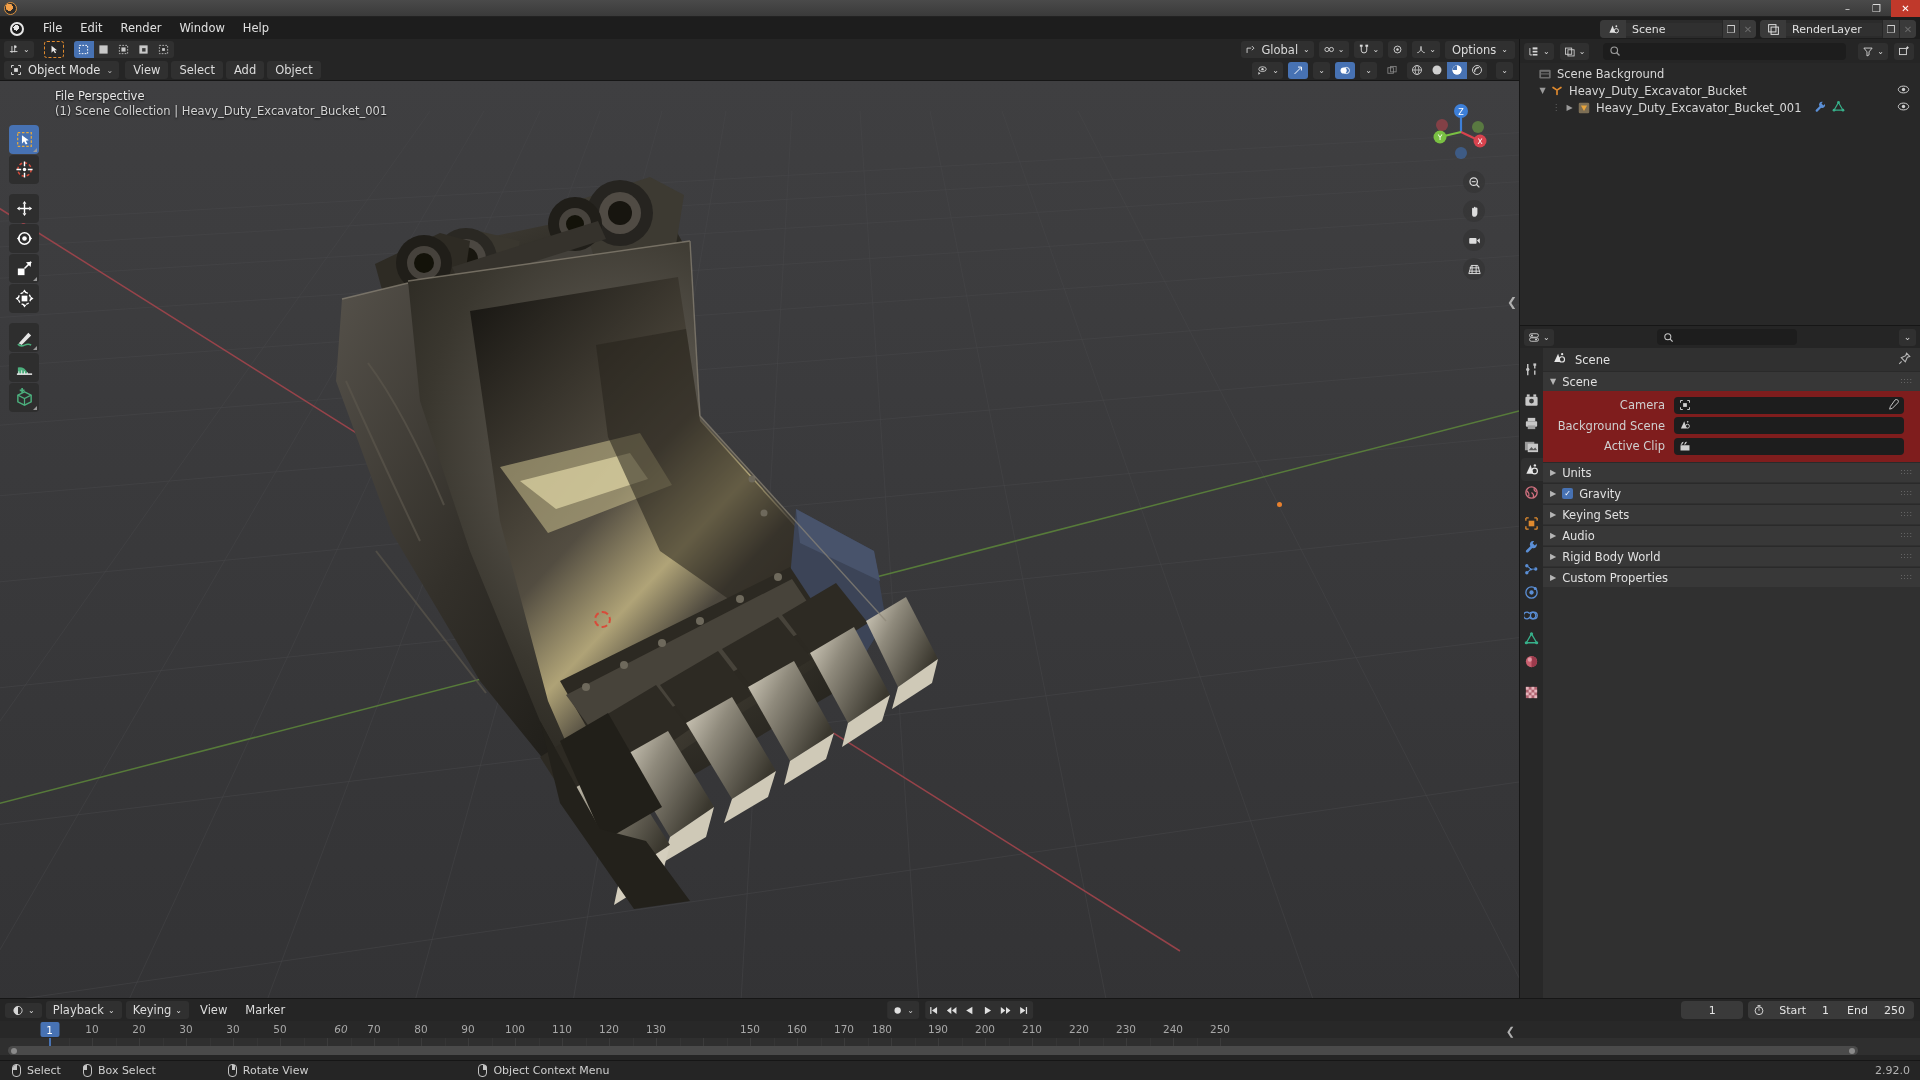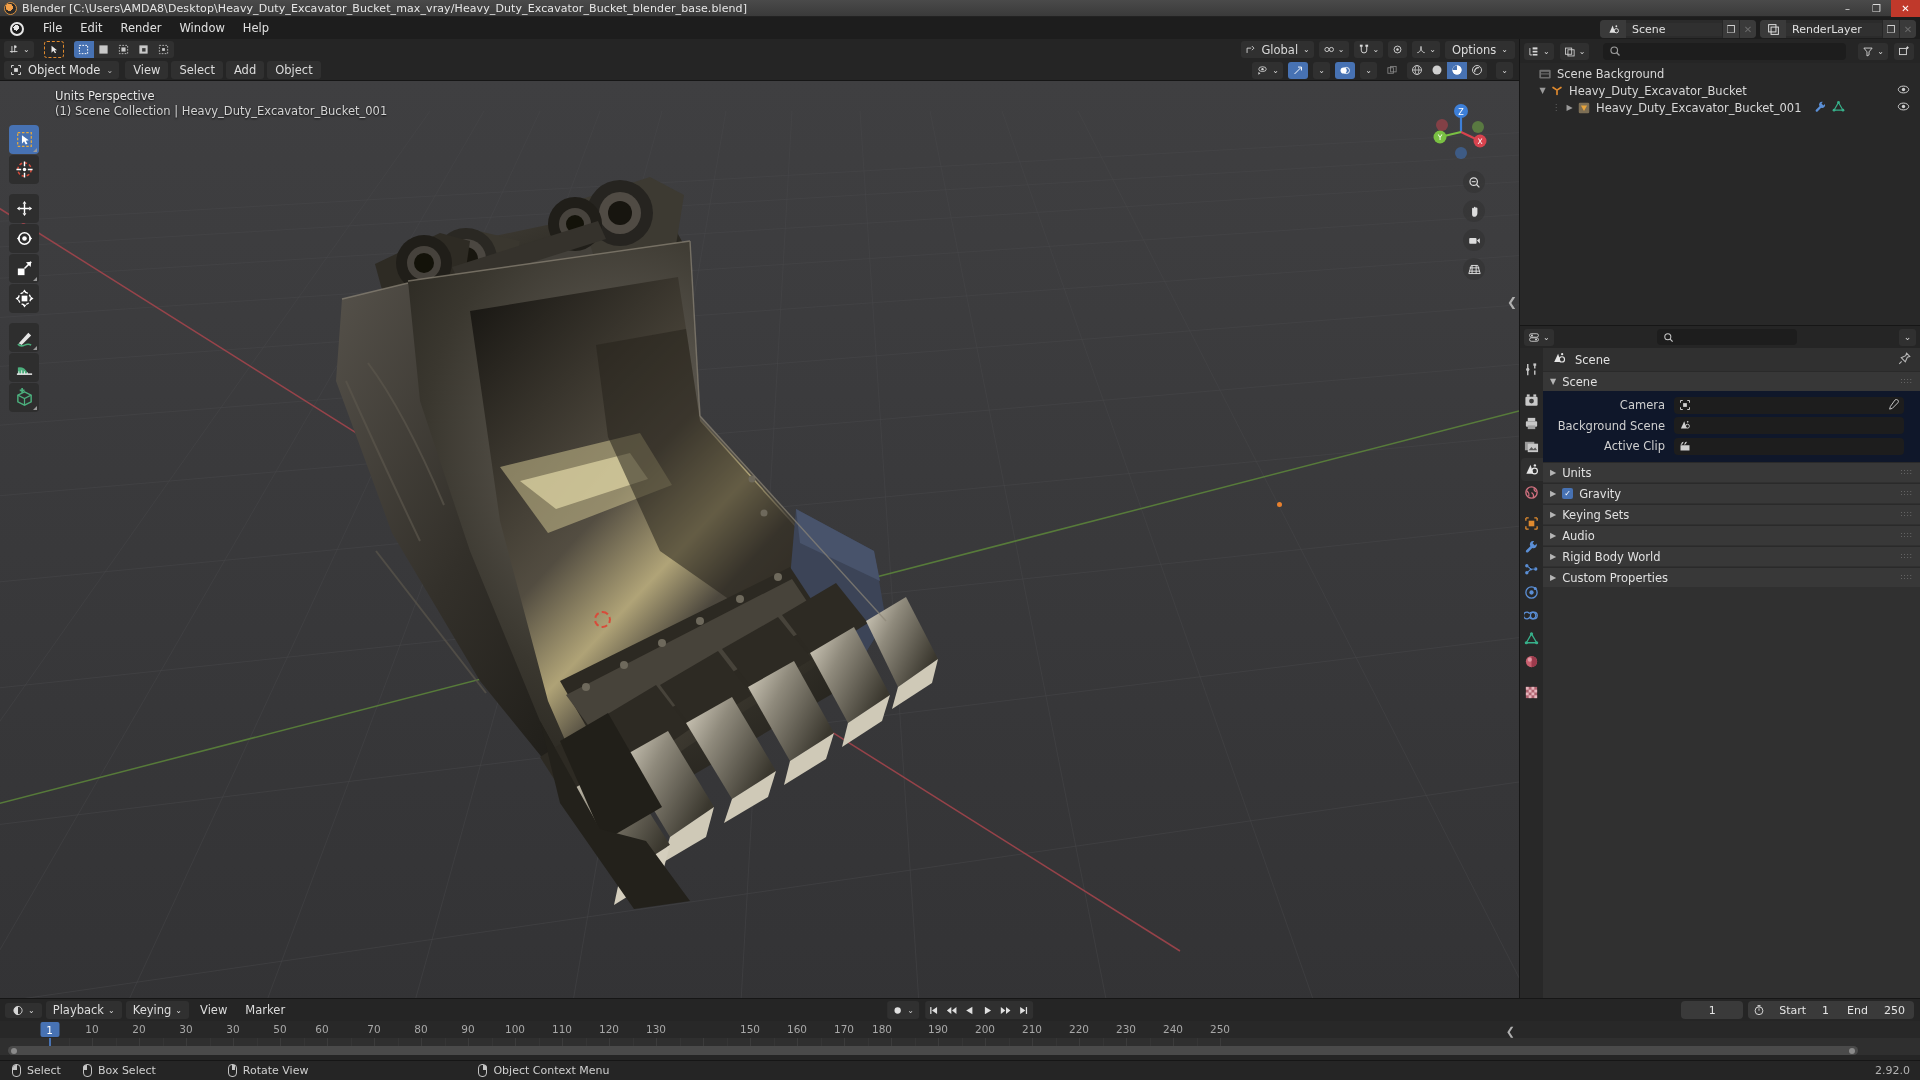--- a/index.html
+++ b/index.html
@@ -141,21 +141,21 @@
   .panel-hdr .gr { position:absolute; right:7px; color:#6e6e6e; font-size:8px; letter-spacing:1px;
     line-height:5px; }
   .tri-r { font-size:8px; color:#b5b5b5; }
   .prow { display:flex; align-items:center; height:19px; margin:1.5px 8px 1.5px 0; }
   .prow .lab { width:131px; text-align:right; font-size:11.5px; color:#d0d0d0; padding-right:9px; }
   .pfield { flex:1; height:17px; background:#1d1d1d; border-radius:4px; display:flex;
     align-items:center; padding:0 5px; gap:5px; position:relative; }
   .pfield .eyedrop { position:absolute; right:5px; color:#c8c8c8; }
   .chk { width:11px; height:11px; border-radius:2px; background:#4772b3; display:flex;
     align-items:center; justify-content:center; color:#fff; font-size:8px; }
-  .panel-body { padding:3px 8px 5px 0; background:#0f172a; }
+  .panel-body { padding:3px 8px 5px 0; background:#7f1d1d; }
 
   
   #timeline { height:62px; background:#252525; border-top:1px solid #161616; position:relative; }
   #tl-hdr { height:22px; display:flex; align-items:center; padding:0 5px; gap:4px; position:relative; }
   .tl-menu { font-size:11.5px; color:#dcdcdc; padding:2px 7px; background:#303030; border-radius:3px;
     display:flex; align-items:center; gap:4px; }
   .tl-menu.plain { background:transparent; }
   #tl-center { position:absolute; left:50%; transform:translateX(-50%); display:flex;
     align-items:center; gap:6px; }
   .recgrp { display:flex; align-items:center; background:#303030; border-radius:3px; height:18px;
@@ -196,21 +196,20 @@
   .mouse.m::before { content:''; position:absolute; left:2.7px; top:-0.5px; width:3px; height:5px;
     background:#c4c4c4; }
   #status .ver { position:absolute; right:10px; font-size:11px; color:#b4b4b4; }
   .tx { color:#cfcfcf; }
 </style>
 </head>
 <body>
 
 <div id="titlebar">
   <div class="blender-logo"></div>
-  <div class="ttl">Blender [C:\Users\AMDA8\Desktop\Heavy_Duty_Excavator_Bucket_max_vray/Heavy_Duty_Excavator_Bucket_blender_base.blend]</div>
   <div id="winbtns">
     <div>–</div>
     <div>❐</div>
     <div class="close">✕</div>
   </div>
 </div>
 
 <div id="topbar">
   <div class="blogo2"></div>
   <div class="menu-item">File</div>
@@ -580,21 +579,21 @@
           <g stroke="#8d8678" stroke-width="1.4" fill="none" opacity="0.7">
             <path d="M408 200 L690 160"></path>
             <path d="M690 160 L700 335"></path>
             <path d="M700 335 L886 540"></path>
             <path d="M342 218 L408 202"></path>
           </g>
         </g>
       </svg>
 
       <div id="overlay-text">
-        <div>Units Perspective</div>
+        <div>File Perspective</div>
         <div class="l2">(1) Scene Collection | Heavy_Duty_Excavator_Bucket_001</div>
       </div>
 
       <div id="cursor3d"></div>
       <div id="origin-dot"></div>
 
       <div id="tools">
         <div class="tool active corner">
           <svg width="17" height="17" viewBox="0 0 20 20">
               <rect x="2" y="2" width="16" height="16" fill="none" stroke="#e8a93c" stroke-width="1.4" stroke-dasharray="3 2"></rect>
@@ -1126,21 +1125,21 @@
       </div>
     </div>
   </div>
 
   <div id="tl-ruler">
       <div class="tick" style="left: 92px;">10</div>
       <div class="tick" style="left: 139px;">20</div>
       <div class="tick" style="left: 186px;">30</div>
       <div class="tick" style="left: 233px;">30</div>
       <div class="tick" style="left: 280px;">50</div>
-      <div class="tick" style="left: 322px;">60</div>
+      <div class="tick" style="left: 341px; font-style: italic;">60</div>
       <div class="tick" style="left: 374px;">70</div>
       <div class="tick" style="left: 421px;">80</div>
       <div class="tick" style="left: 468px;">90</div>
       <div class="tick" style="left: 515px;">100</div>
       <div class="tick" style="left: 562px;">110</div>
       <div class="tick" style="left: 609px;">120</div>
       <div class="tick" style="left: 656px;">130</div>
       <div class="tick" style="left: 703px; margin-top: 36px;">140</div>
       <div class="tick" style="left: 750px;">150</div>
       <div class="tick" style="left: 797px;">160</div>

